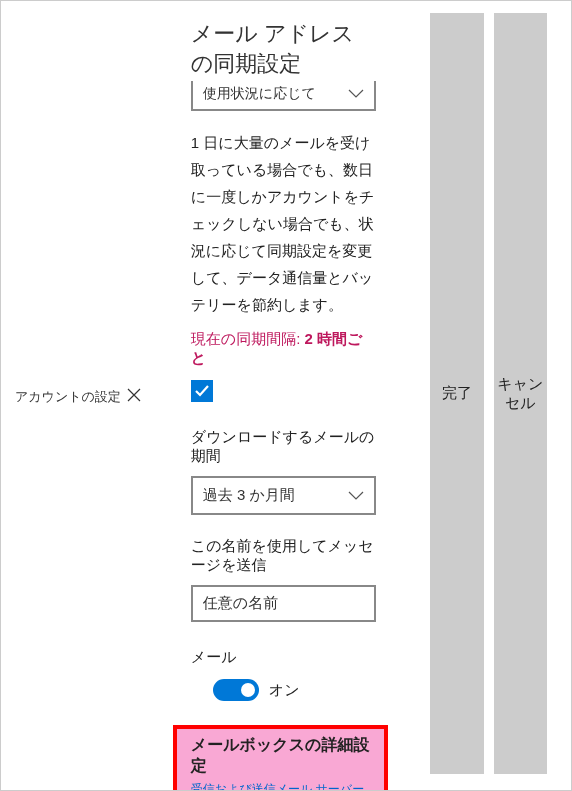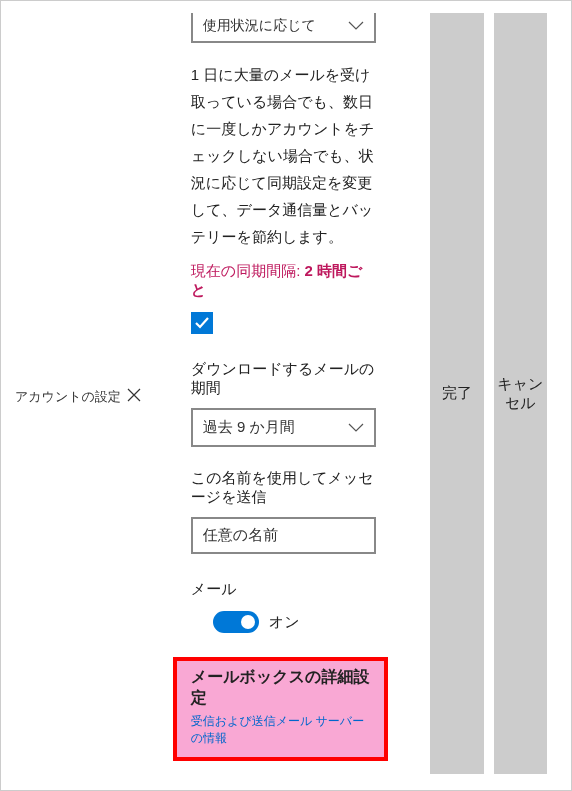--- a/index.html
+++ b/index.html
@@ -207,20 +207,21 @@
   <div class="titlebar">
     <span>アカウントの設定</span>
     <span class="close-btn">
       <svg width="14" height="14" viewBox="0 0 14 14">
           <path d="M1 1 L13 13 M13 1 L1 13" stroke="#333" stroke-width="1.2" fill="none"></path>
         </svg>
     </span>
   </div>
 
   <div class="content">
+    <div class="section-heading">メール アドレス の同期設定</div>
 
     <div class="dropdown-partial">
       <span>使用状況に応じて</span>
       <span class="chevron">
         <svg viewBox="0 0 16 10">
             <path d="M1 1 L8 8 L15 1" stroke="#555" stroke-width="1.2" fill="none"></path>
           </svg>
       </span>
     </div>
 
@@ -234,21 +235,21 @@
     <div class="checkbox-row">
       <div class="checkbox">
         <svg viewBox="0 0 16 16">
             <path d="M2 8 L6 12 L14 3" stroke="#fff" stroke-width="2.2" fill="none"></path>
           </svg>
       </div>
     </div>
 
     <div class="field-label">ダウンロードするメールの期間</div>
     <div class="dropdown">
-      <span>過去 9 か月間</span>
+      <span>過去 3 か月間</span>
       <span class="chevron">
         <svg viewBox="0 0 16 10">
             <path d="M1 1 L8 8 L15 1" stroke="#555" stroke-width="1.2" fill="none"></path>
           </svg>
       </span>
     </div>
 
     <div class="field-label">この名前を使用してメッセージを送信</div>
     <input class="text-input" type="text" value="任意の名前" style="">
 

